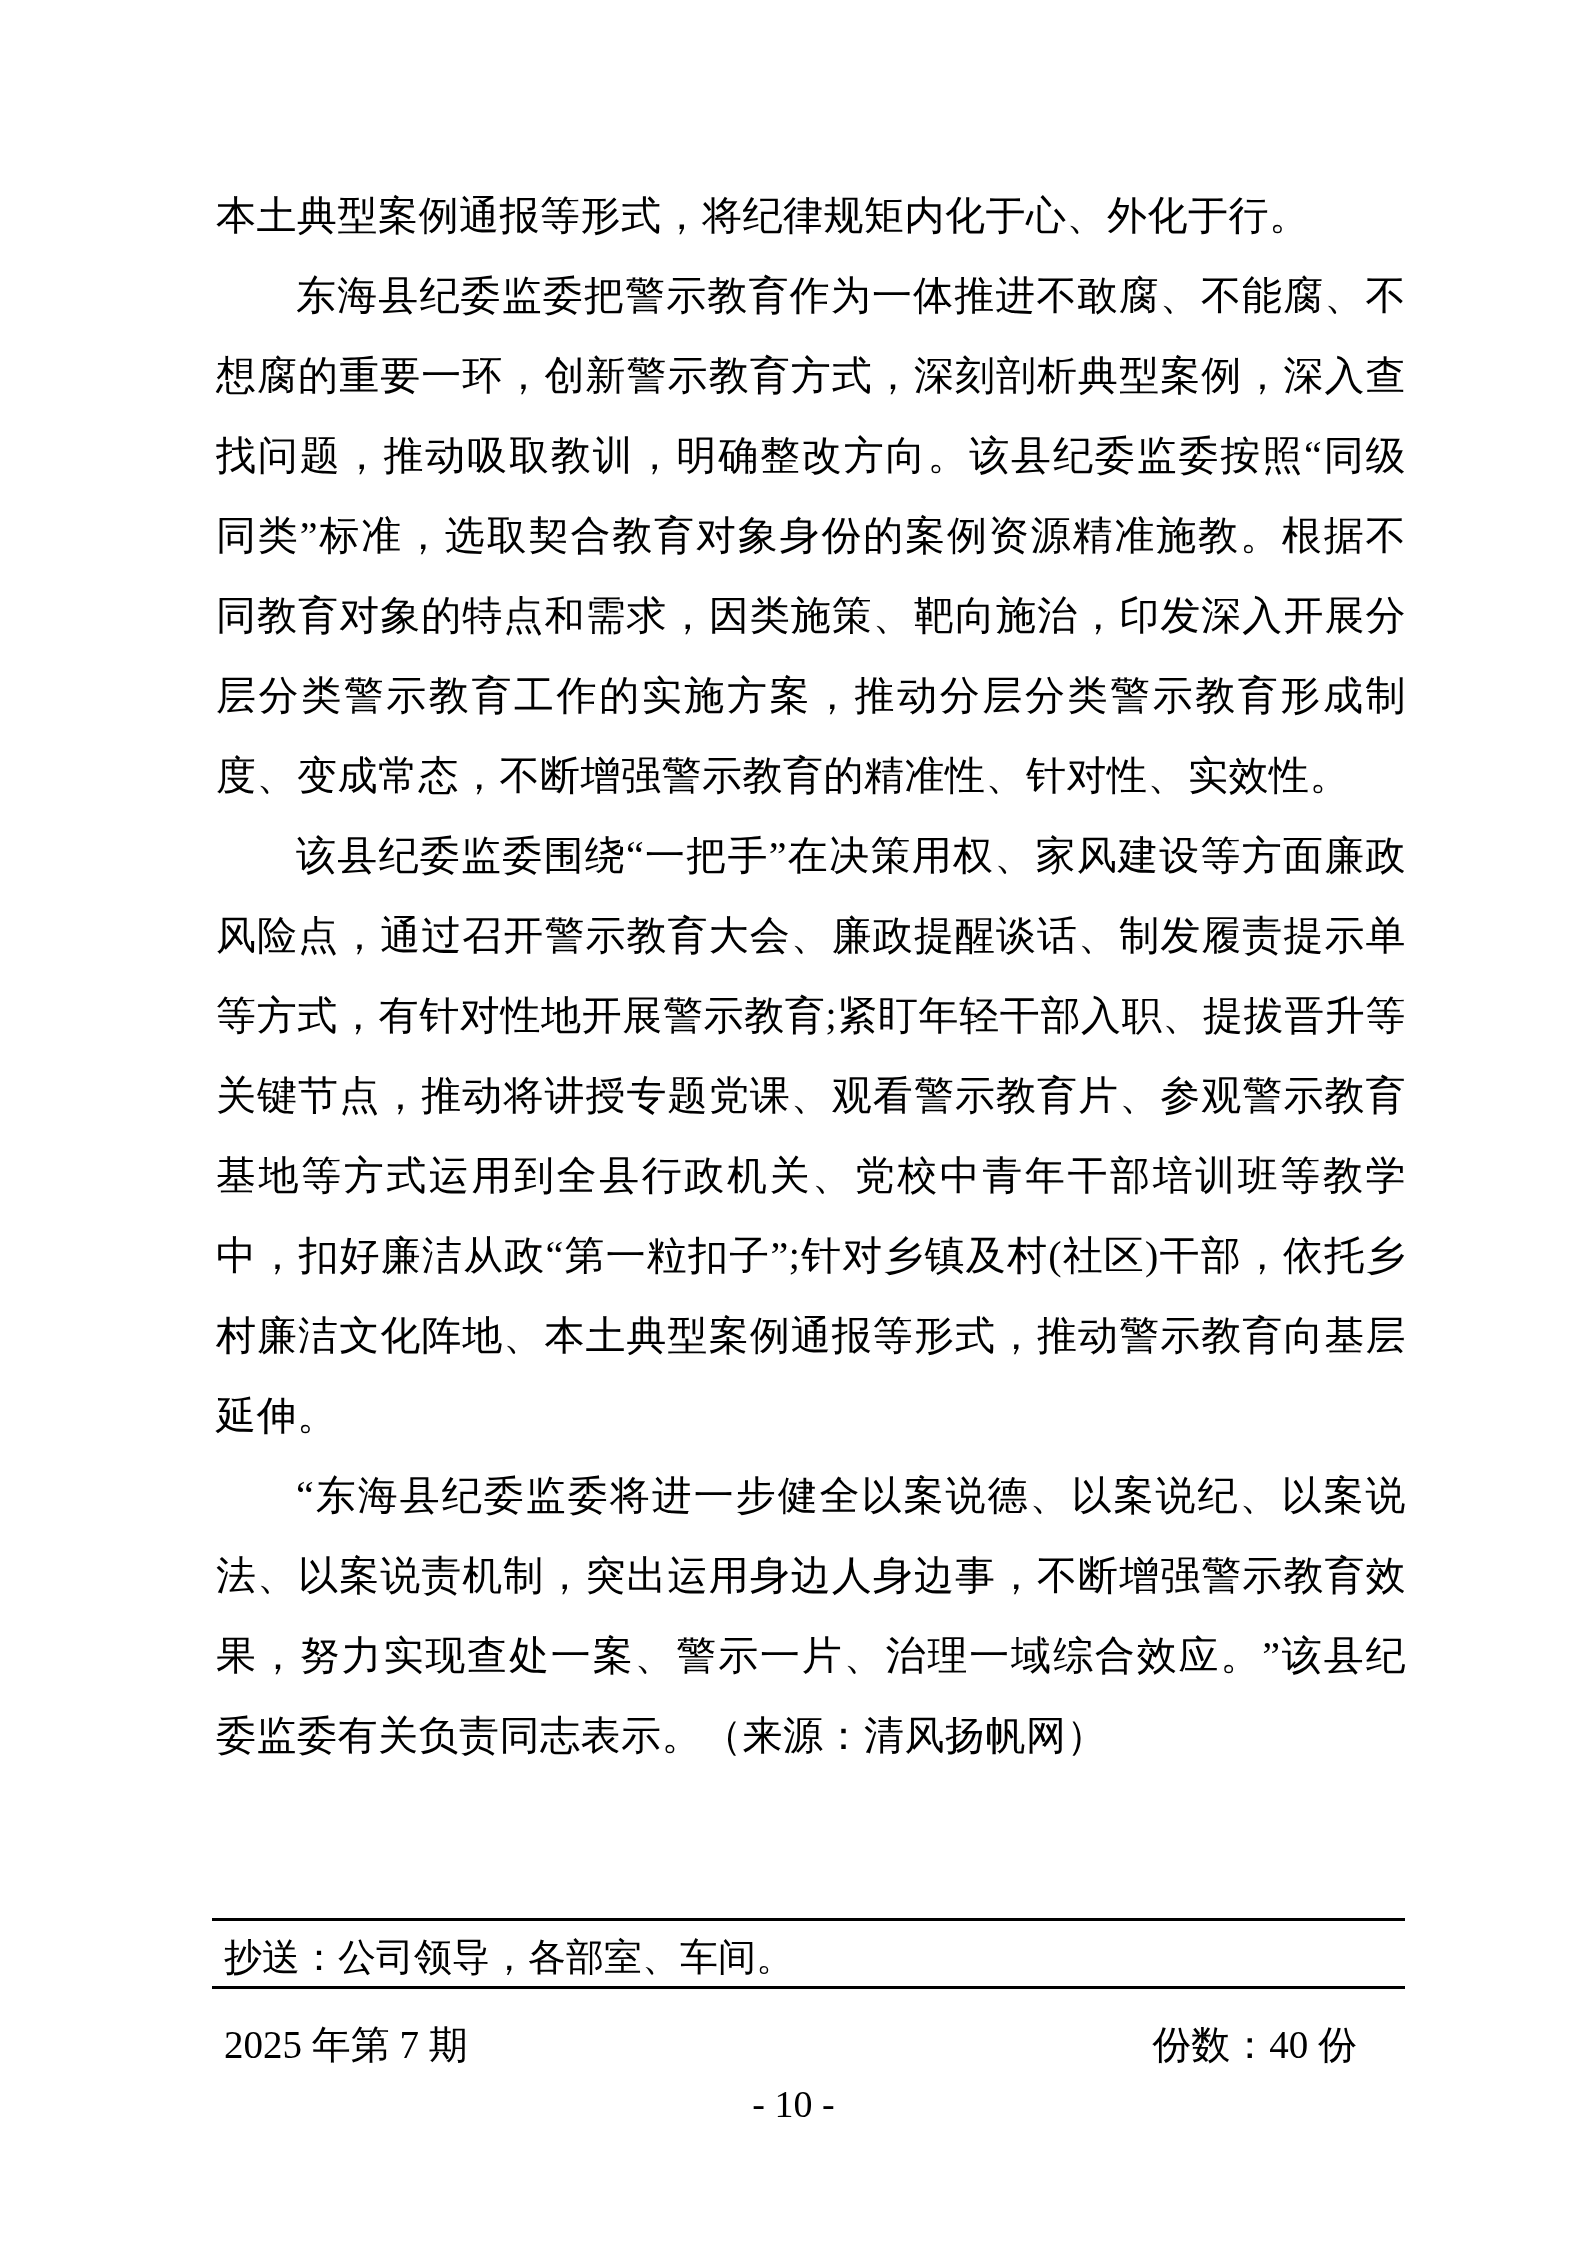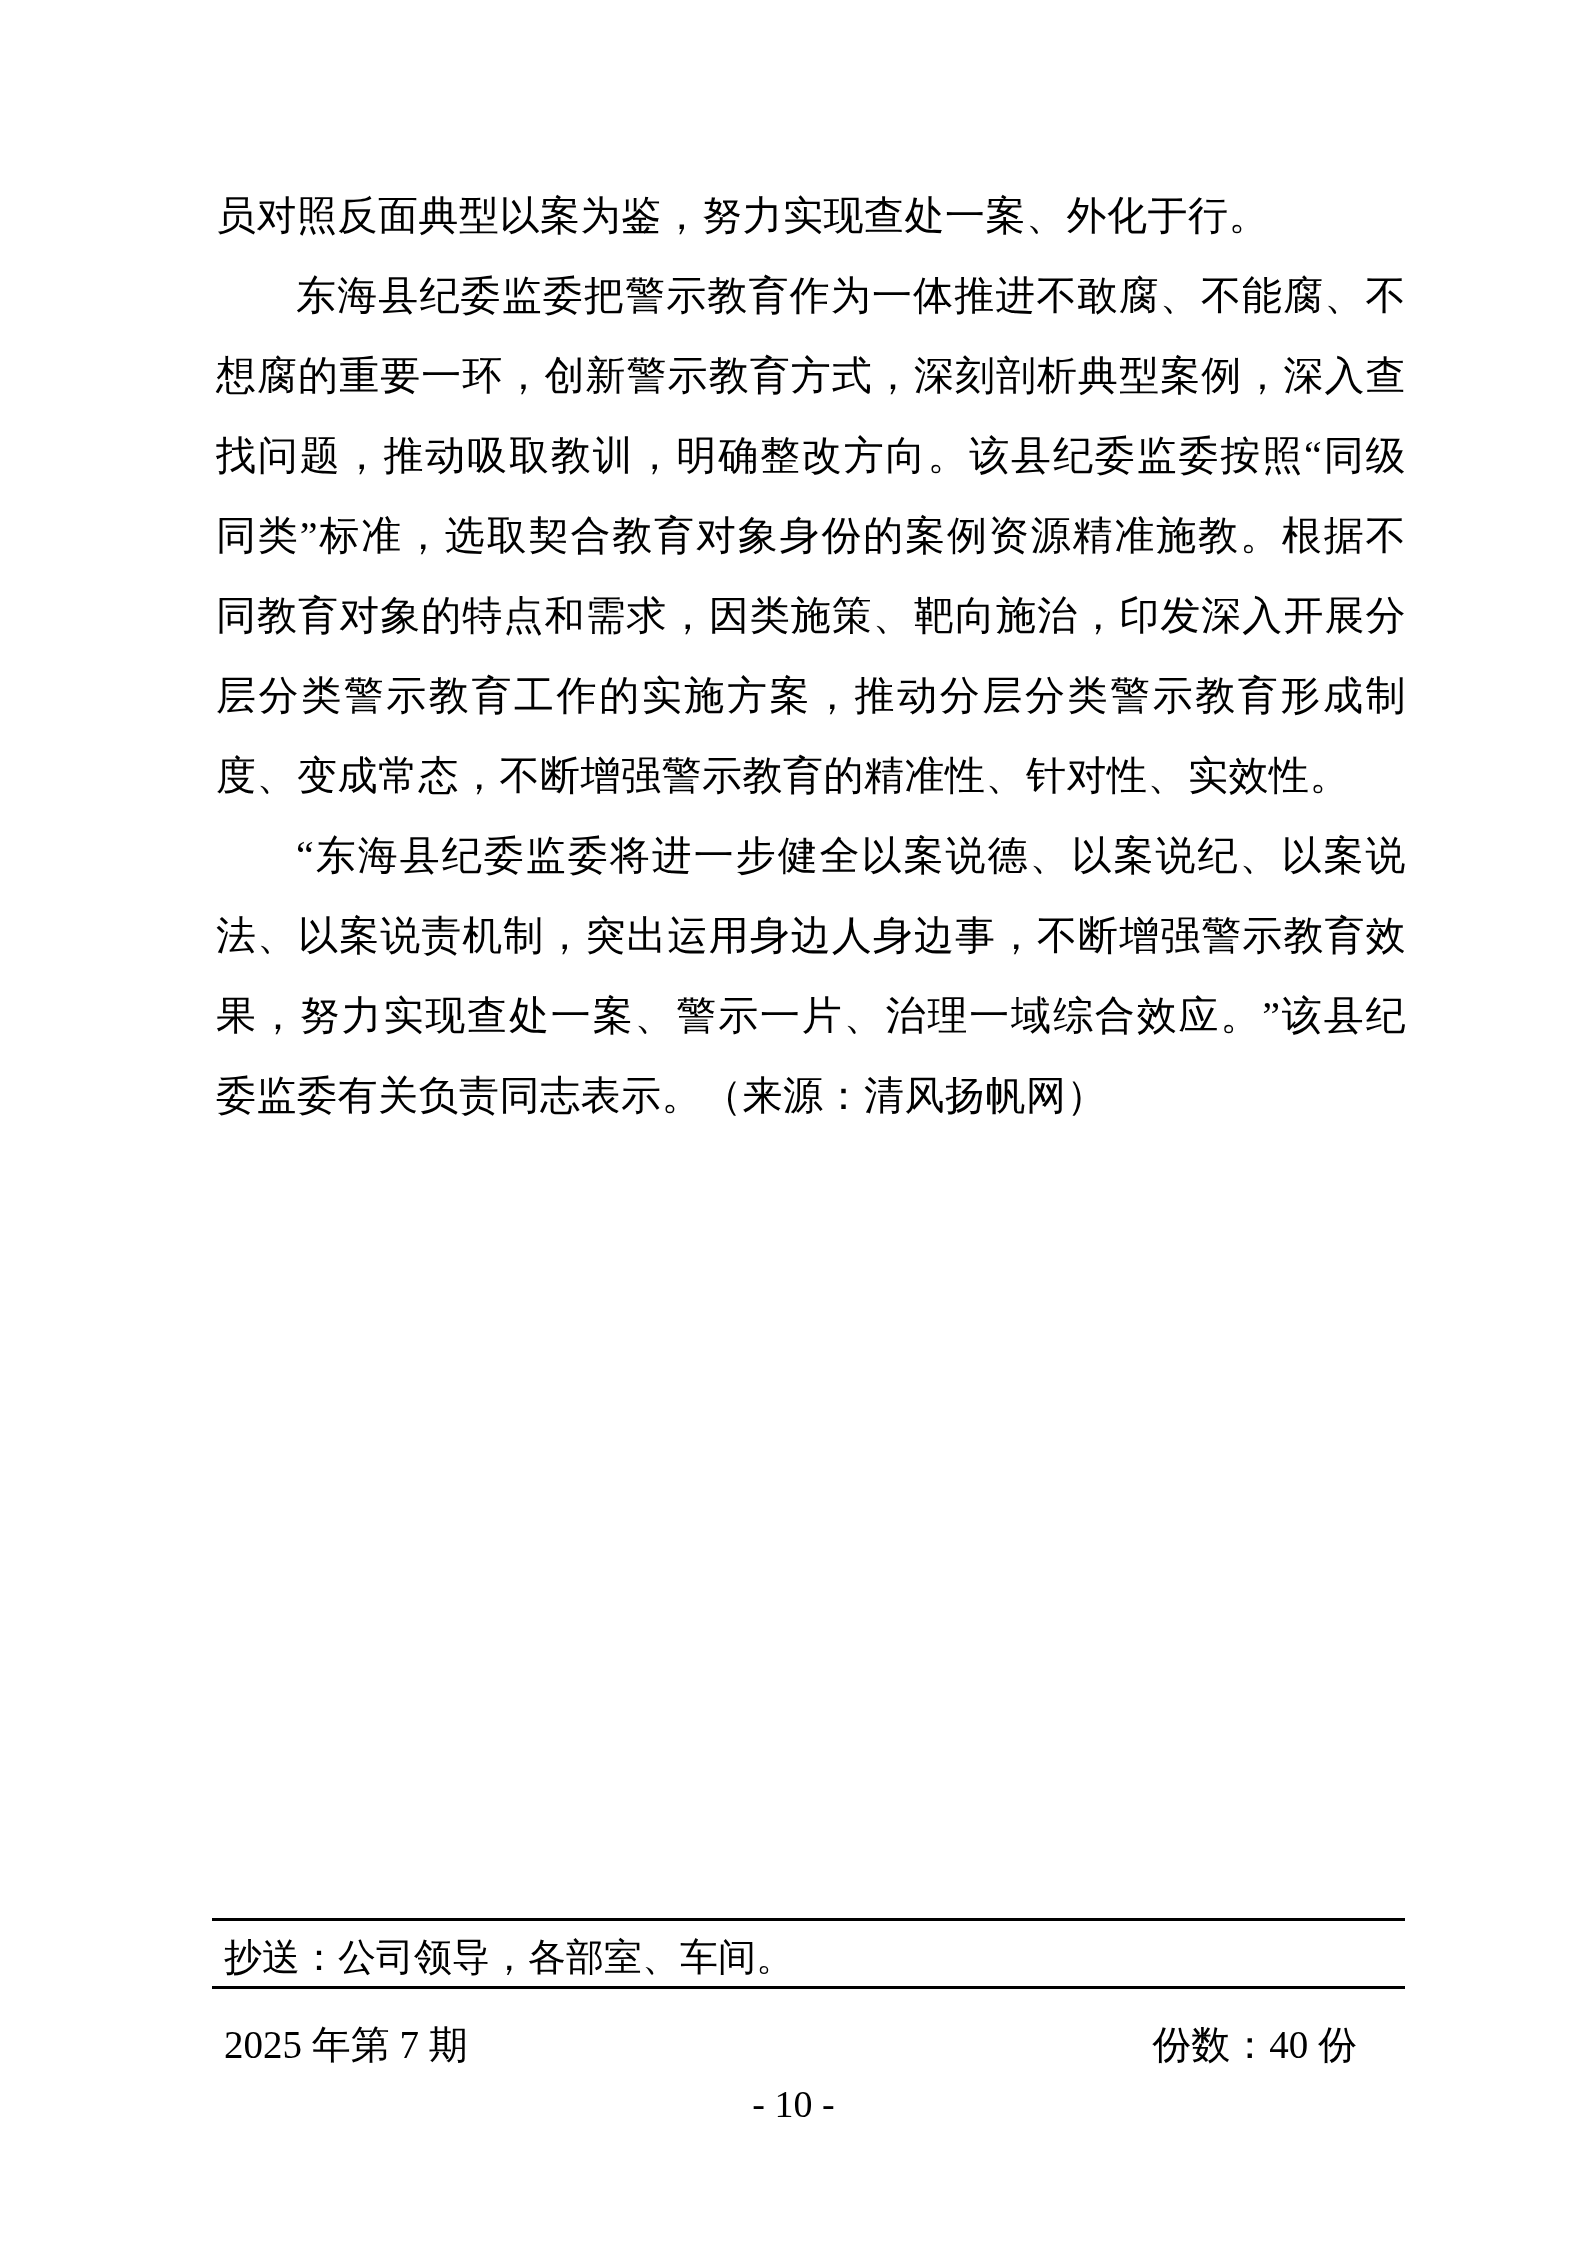--- a/index.html
+++ b/index.html
@@ -83,22 +83,23 @@
     font-size: 38px;
     line-height: 44px;
   }
 </style>
 </head>
 <body>
 
 <div class="doc-page">
 
   <div class="doc-body">
-      <p class="para">员对照反面典型以案为鉴，努力实现查处一案、外化于行。</p>
+      <p class="para">本土典型案例通报等形式，将纪律规矩内化于心、外化于行。</p>
       <p class="para indent">东海县纪委监委把警示教育作为一体推进不敢腐、不能腐、不想腐的重要一环，创新警示教育方式，深刻剖析典型案例，深入查找问题，推动吸取教训，明确整改方向。该县纪委监委按照“同级同类”标准，选取契合教育对象身份的案例资源精准施教。根据不同教育对象的特点和需求，因类施策、靶向施治，印发深入开展分层分类警示教育工作的实施方案，推动分层分类警示教育形成制度、变成常态，不断增强警示教育的精准性、针对性、实效性。</p>
+      <p class="para indent">该县纪委监委围绕“一把手”在决策用权、家风建设等方面廉政风险点，通过召开警示教育大会、廉政提醒谈话、制发履责提示单等方式，有针对性地开展警示教育;紧盯年轻干部入职、提拔晋升等关键节点，推动将讲授专题党课、观看警示教育片、参观警示教育基地等方式运用到全县行政机关、党校中青年干部培训班等教学中，扣好廉洁从政“第一粒扣子”;针对乡镇及村(社区)干部，依托乡村廉洁文化阵地、本土典型案例通报等形式，推动警示教育向基层延伸。</p>
       <p class="para indent">“东海县纪委监委将进一步健全以案说德、以案说纪、以案说法、以案说责机制，突出运用身边人身边事，不断增强警示教育效果，努力实现查处一案、警示一片、治理一域综合效应。”该县纪委监委有关负责同志表示。（来源：清风扬帆网）</p>
     </div>
 
   <div class="footer-rule rule-top"></div>
 
   <div class="cc-line">抄送：公司领导，各部室、车间。</div>
 
   <div class="footer-rule rule-mid"></div>
 
   <div class="issue-row">

